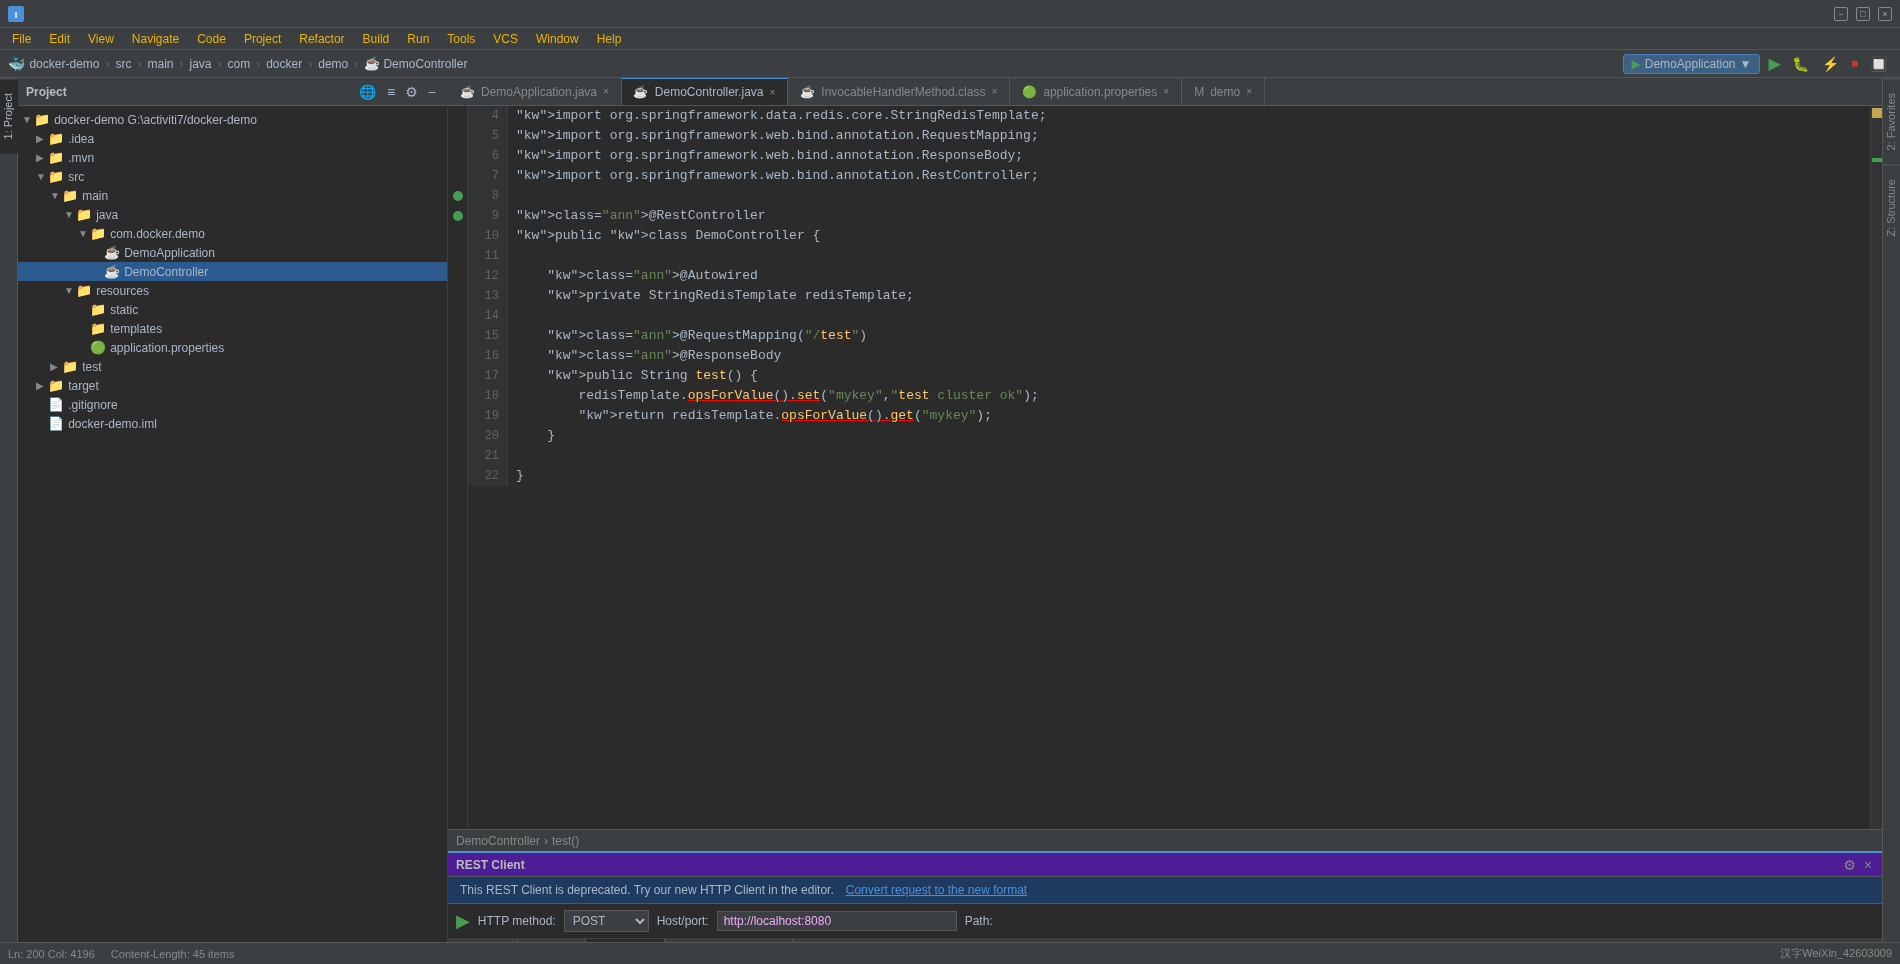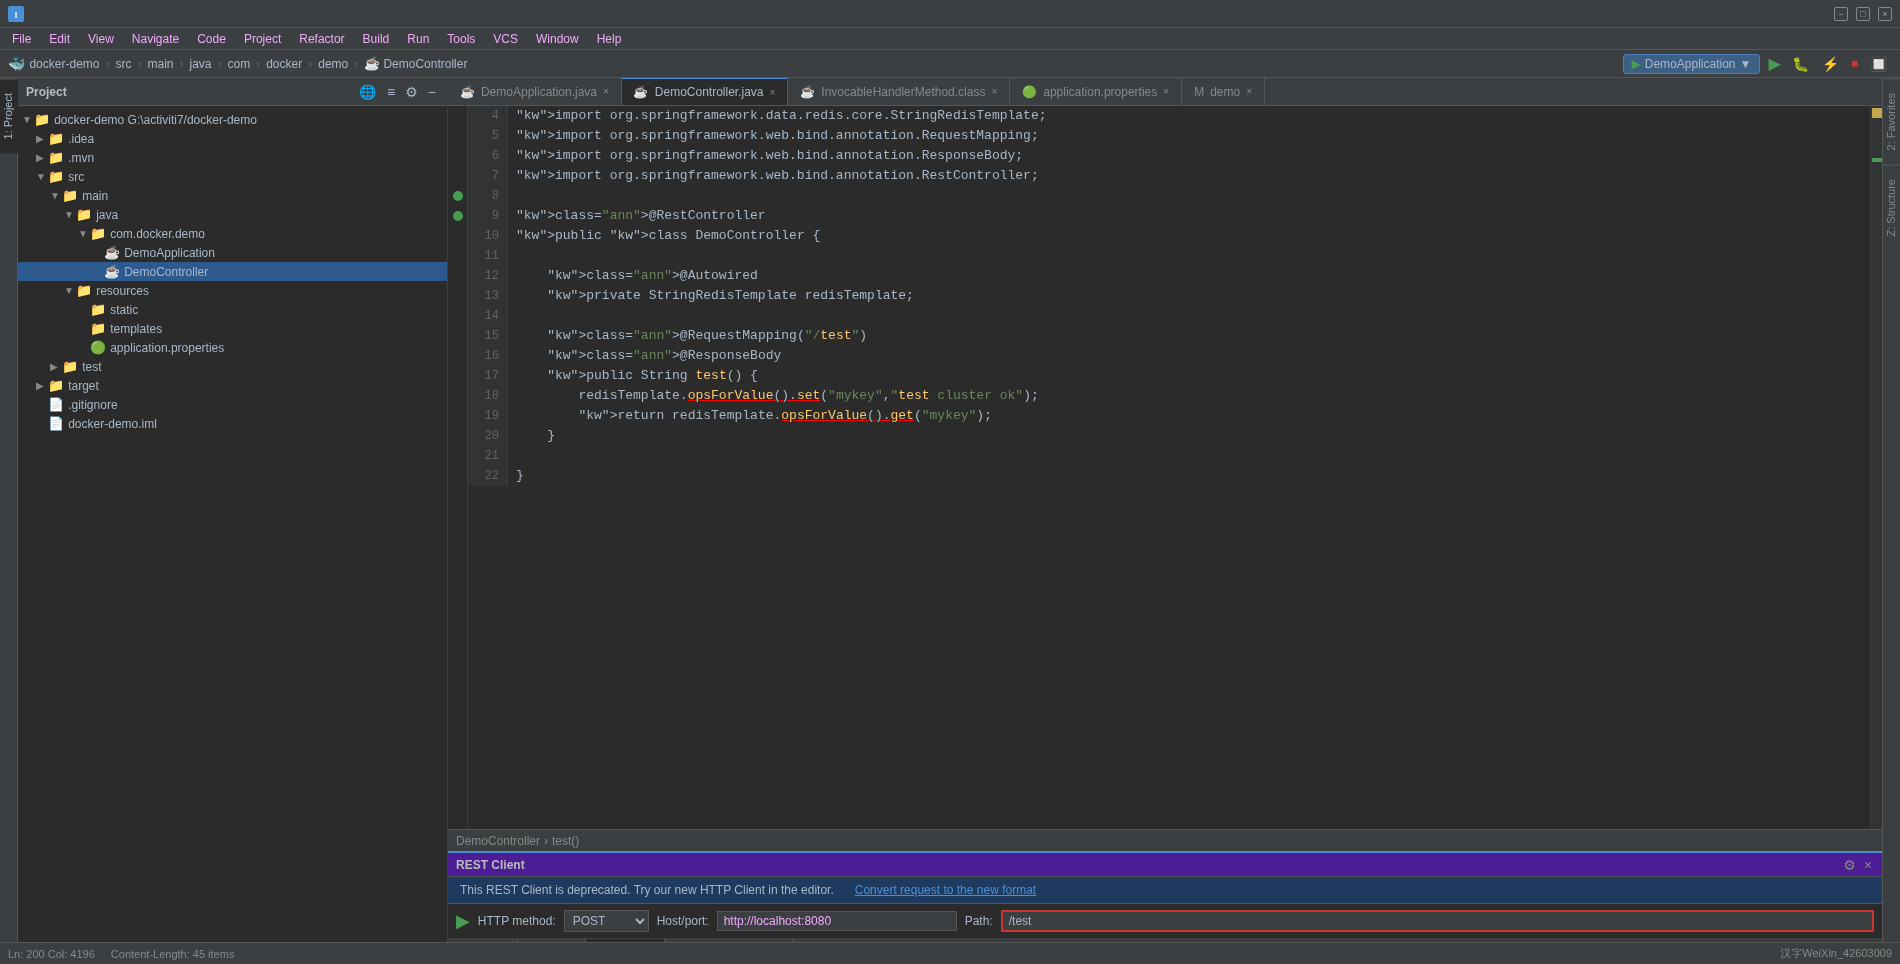--- a/index.html
+++ b/index.html
@@ -24,21 +24,21 @@
     
     #menu-bar {
       background: #3c3f41;
       height: 22px;
       display: flex;
       align-items: center;
       padding: 0 4px;
       border-bottom: 1px solid #555;
       gap: 2px;
     }
-    .menu-item { padding: 2px 8px; font-size: 12px; color: #f0abfc; cursor: pointer; border-radius: 2px; }
+    .menu-item { padding: 2px 8px; font-size: 12px; color: #eab308; cursor: pointer; border-radius: 2px; }
 
     
     #nav-bar {
       background: #3c3f41;
       height: 28px;
       display: flex;
       align-items: center;
       padding: 0 8px;
       border-bottom: 1px solid #555;
       gap: 4px;
@@ -176,21 +176,21 @@
     #rest-client-title { font-size: 12px; color: #bbbbbb; font-weight: bold; }
     #rest-client-toolbar { display: flex; gap: 4px; }
 
     #rest-client-notice {
       background: #1e3a5f;
       padding: 6px 12px;
       font-size: 12px;
       color: #a9b7c6;
       display: flex;
       align-items: center;
-      gap: 21px;
+      gap: 12px;
       border-bottom: 1px solid #555;
     }
     .notice-link { color: #4a90d9; cursor: pointer; text-decoration: underline; }
 
     #rest-client-form {
       padding: 6px 8px;
       display: flex;
       align-items: center;
       gap: 8px;
       border-bottom: 1px solid #3c3f41;
@@ -610,21 +610,20 @@
         <span>This REST Client is deprecated. Try our new HTTP Client in the editor.</span>
         <span class="notice-link">Convert request to the new format</span>
       </div>
       <div id="rest-client-form">
         <button id="run-btn">▶</button>
         <span class="form-label">HTTP method:</span>
         <select id="http-method-select"><option value="GET">GET</option><option value="POST" selected="">POST</option><option value="PUT">PUT</option><option value="DELETE">DELETE</option><option value="PATCH">PATCH</option><option value="HEAD">HEAD</option><option value="OPTIONS">OPTIONS</option></select>
         <span class="form-label">Host/port:</span>
         <input type="text" class="host-input" value="http://localhost:8080" style="">
         <span class="form-label">Path:</span>
-        <input type="text" class="path-input" value="/test" style="">
       </div>
       <div id="rest-tabs">
           <div class="rest-tab">Request</div>
           <div class="rest-tab">Cookies</div>
           <div class="rest-tab active">Response</div>
           <div class="rest-tab">Response Headers</div>
         </div>
     </div>
   </div>
 

